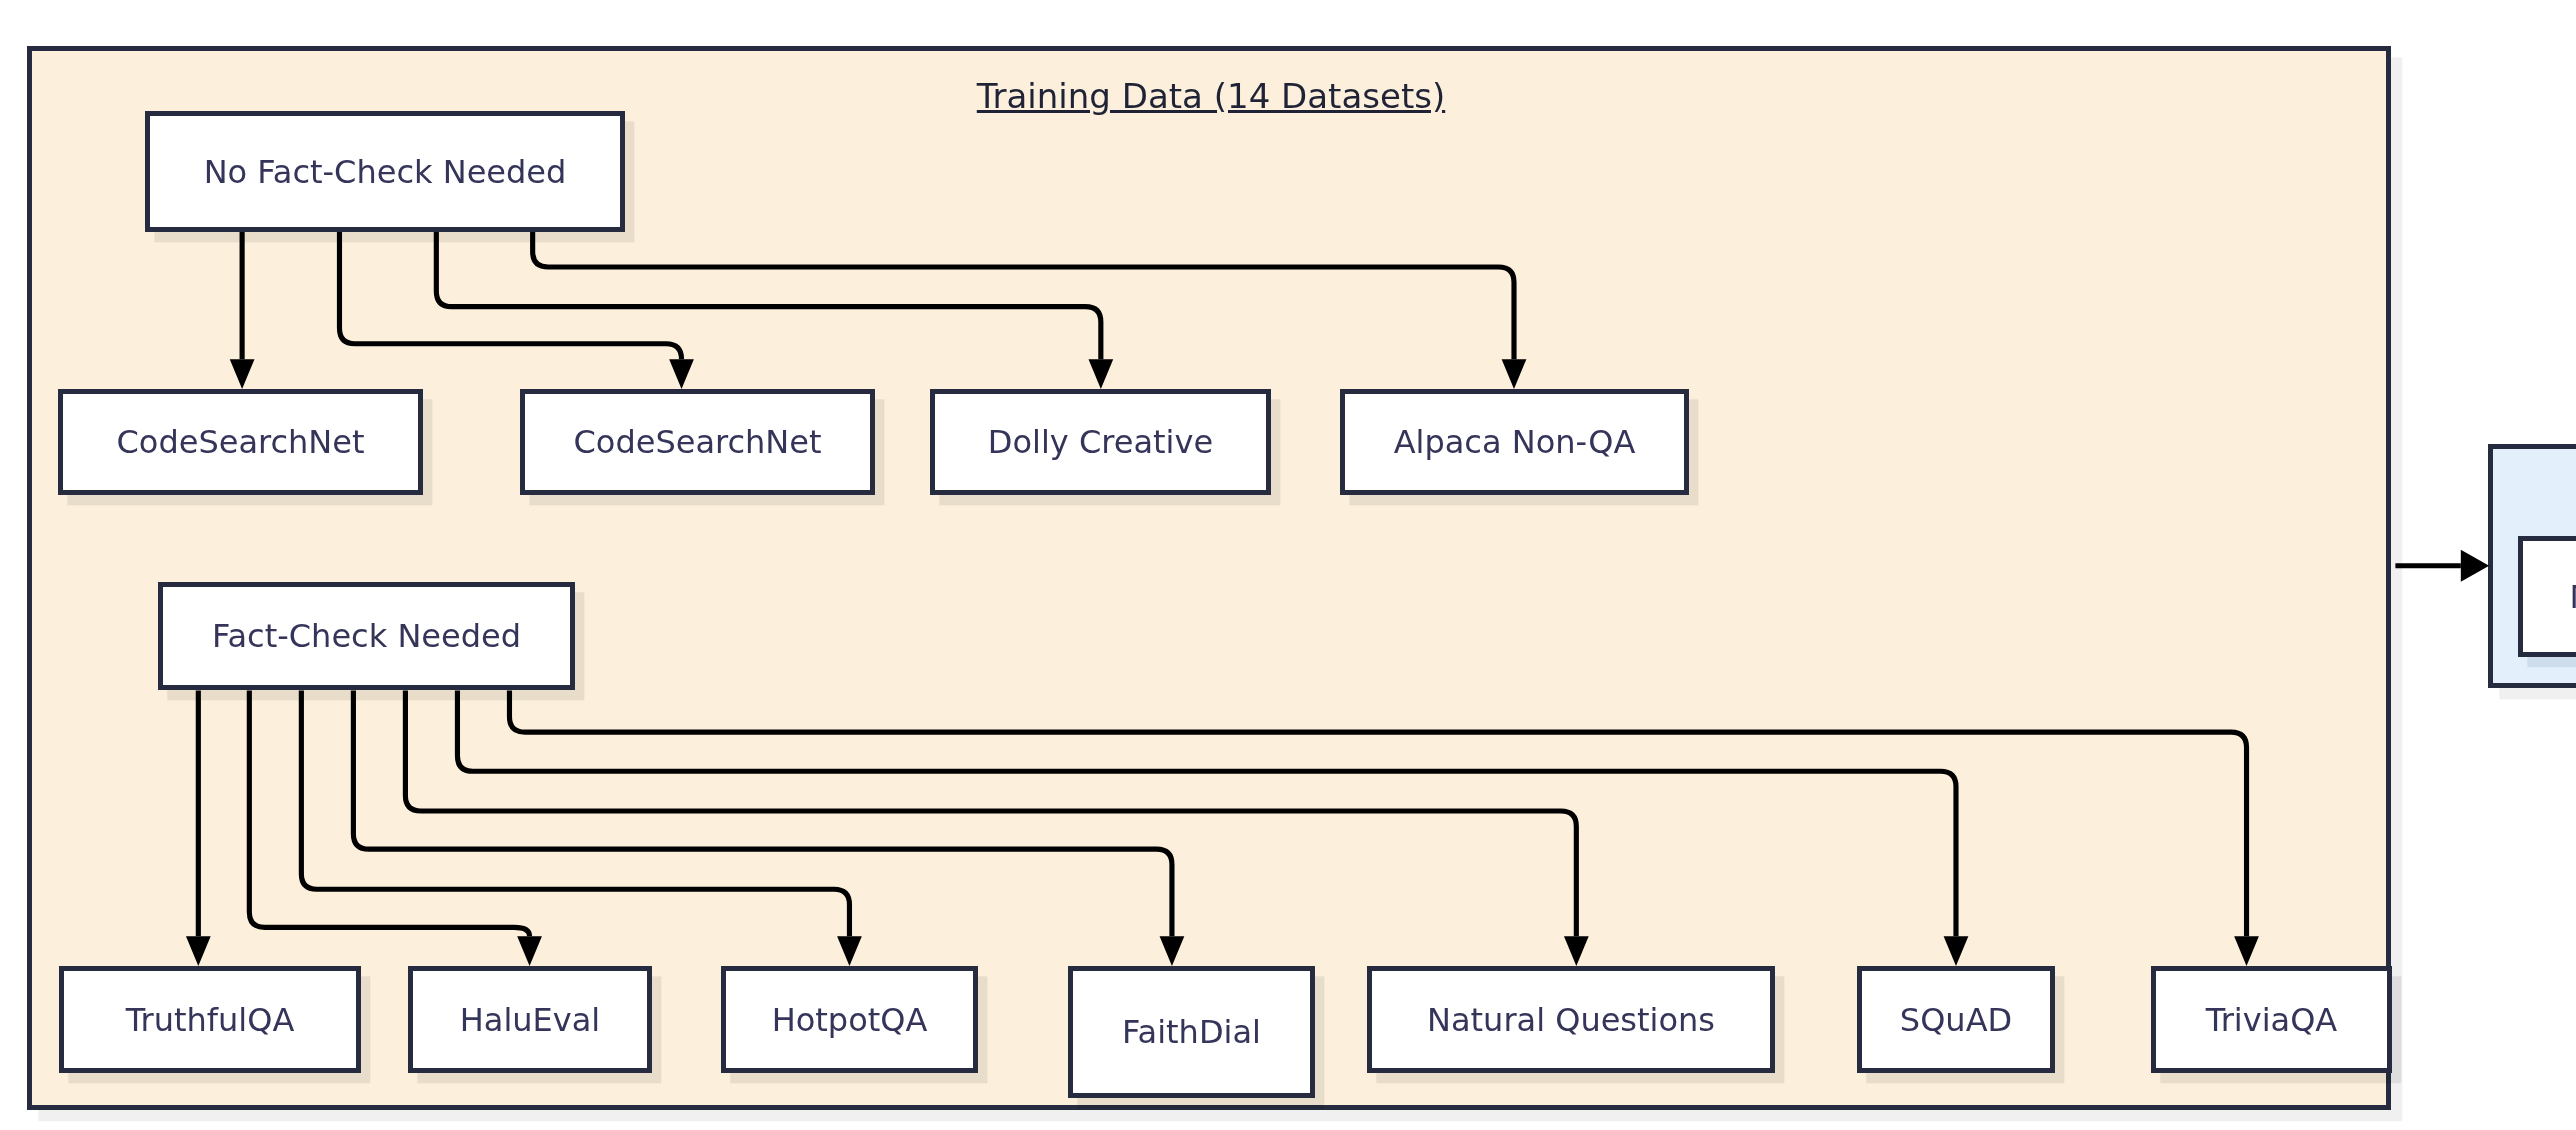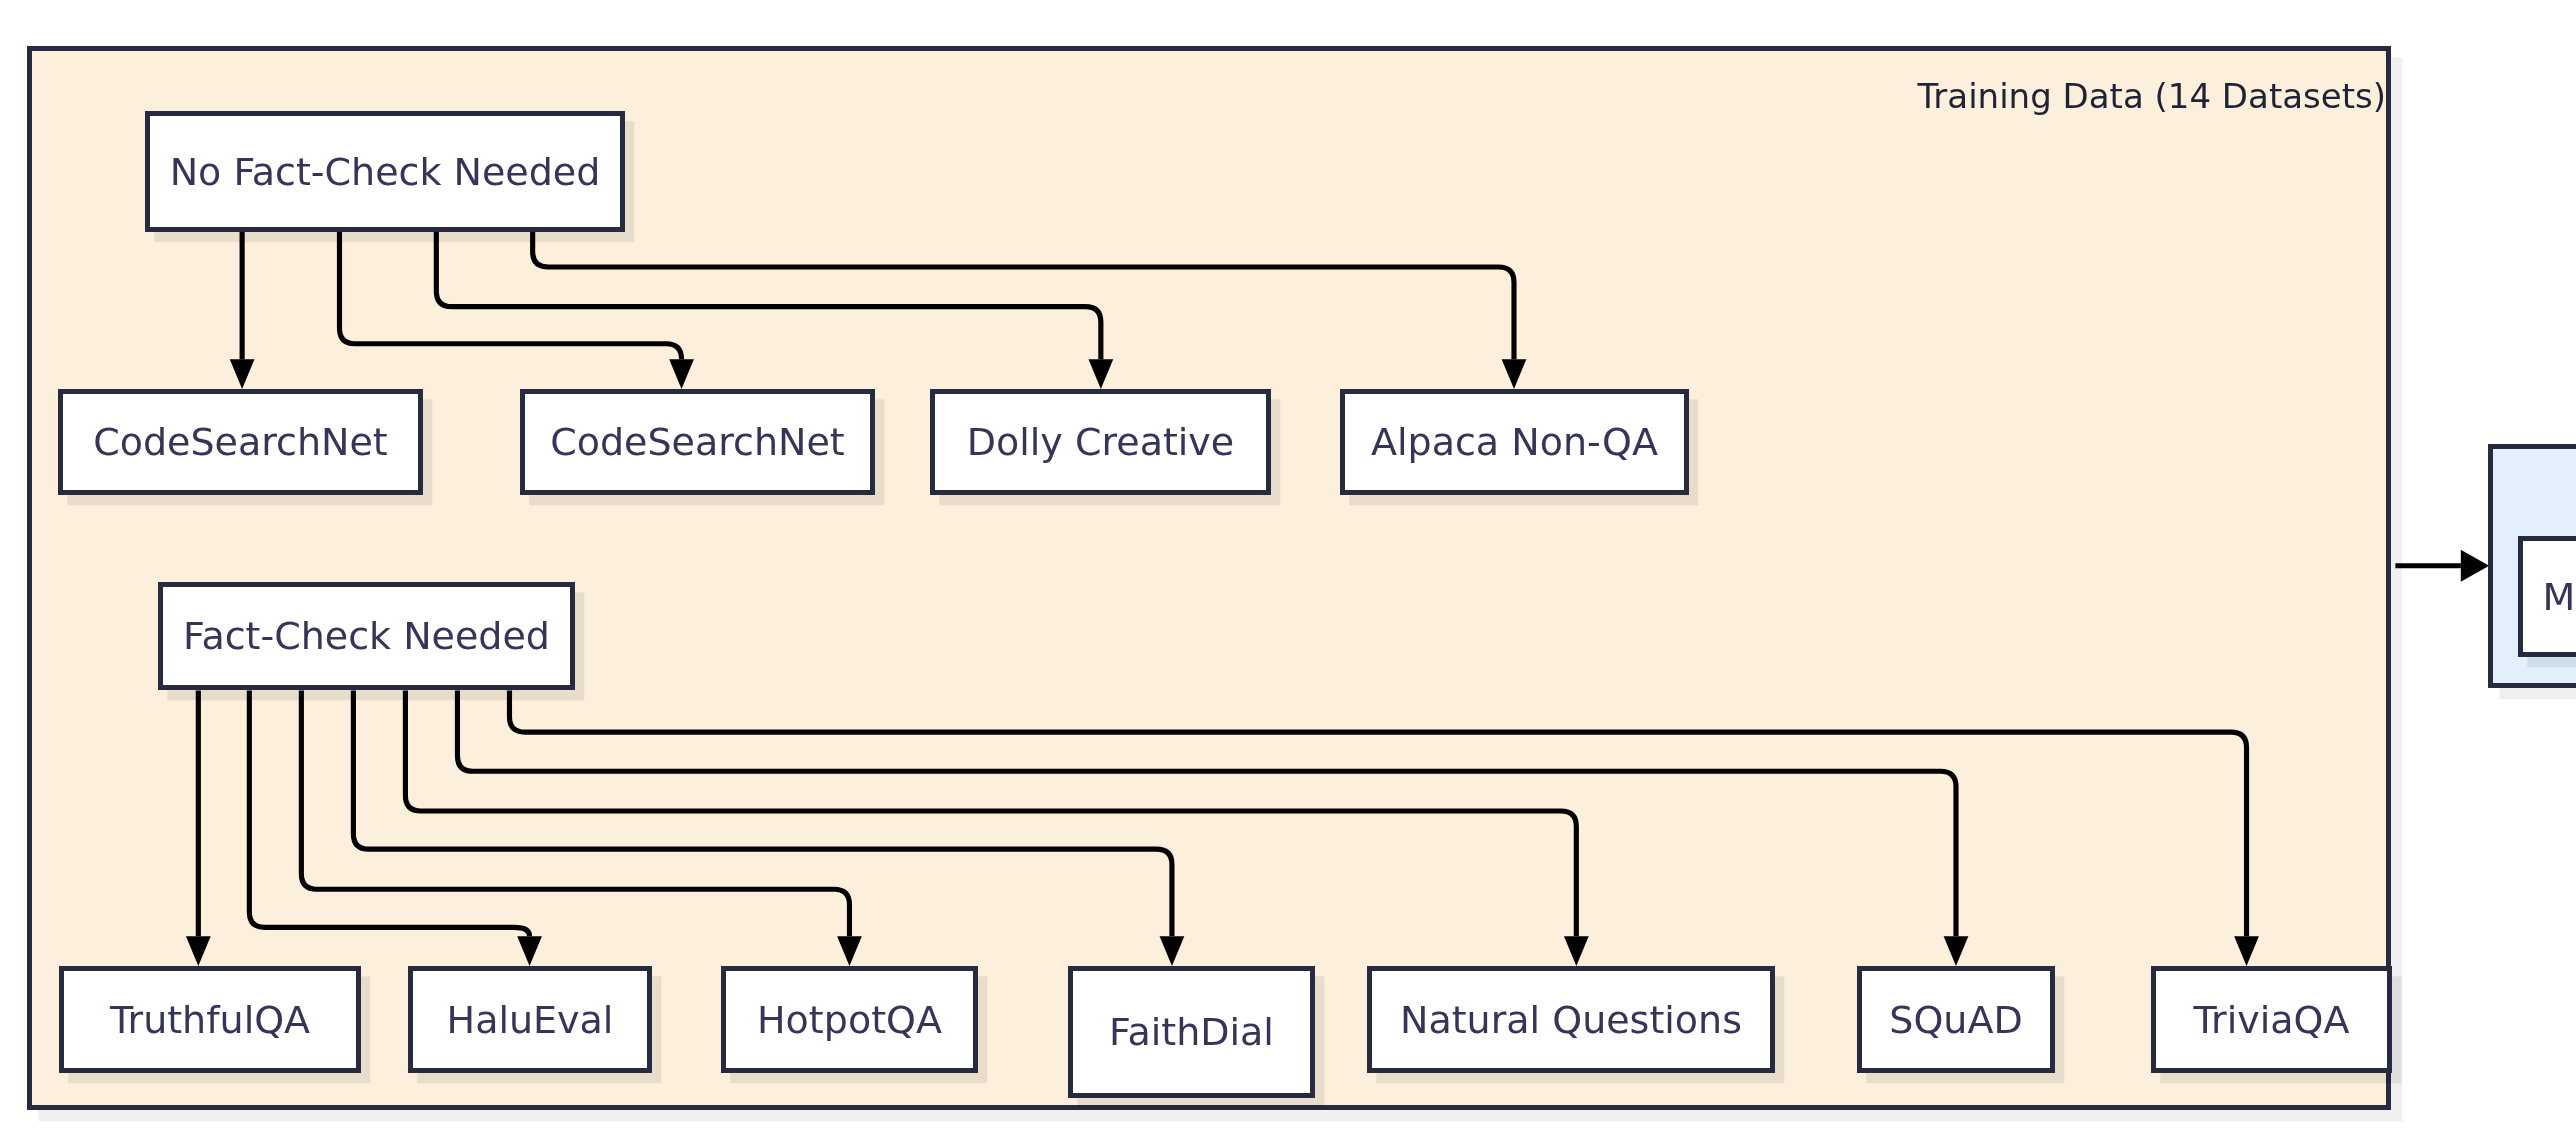--- a/index.html
+++ b/index.html
@@ -2,26 +2,26 @@
 <html style="font-size:8.2px"><head>
 <meta charset="utf-8">
 <style>
   html,body{margin:0;padding:0;background:#ffffff;}
   body{width:3828px;height:1131px;overflow:hidden;
        font-family:"DejaVu Sans","Liberation Sans",sans-serif;}
   #canvas{position:relative;width:3828px;height:1131px;background:#ffffff;}
 
   .container{position:absolute;border:5.2px solid #272b3f;box-sizing:border-box;}
   .container-shadow{box-shadow:11.3px 11.3px 0 rgba(0,0,0,0.06);}
-  .group-title{position:absolute;left:4px;right:0;text-align:right;
-               font-size:34px;color:#1f2335;white-space:nowrap;}
+  .group-title{position:absolute;left:4px;right:0;text-align:center;
+               font-size:34px;color:#1f2335;white-space:nowrap;text-decoration:underline;}
 
   .node{position:absolute;border:5.2px solid #272b3f;background:#ffffff;
         box-sizing:border-box;display:flex;align-items:center;justify-content:center;
-        font-size:38px;color:#35355a;white-space:nowrap;
+        font-size:32px;color:#35355a;white-space:nowrap;
         box-shadow:9.3px 10.3px 0 rgba(0,0,0,0.08);}
 
   svg.edges{position:absolute;left:0;top:0;pointer-events:none;}
   .edge{fill:none;stroke:#000000;stroke-width:10;}
   .head{fill:#000000;stroke:none;}
 </style>
 </head>
 <body>
 
 <div id="canvas">

